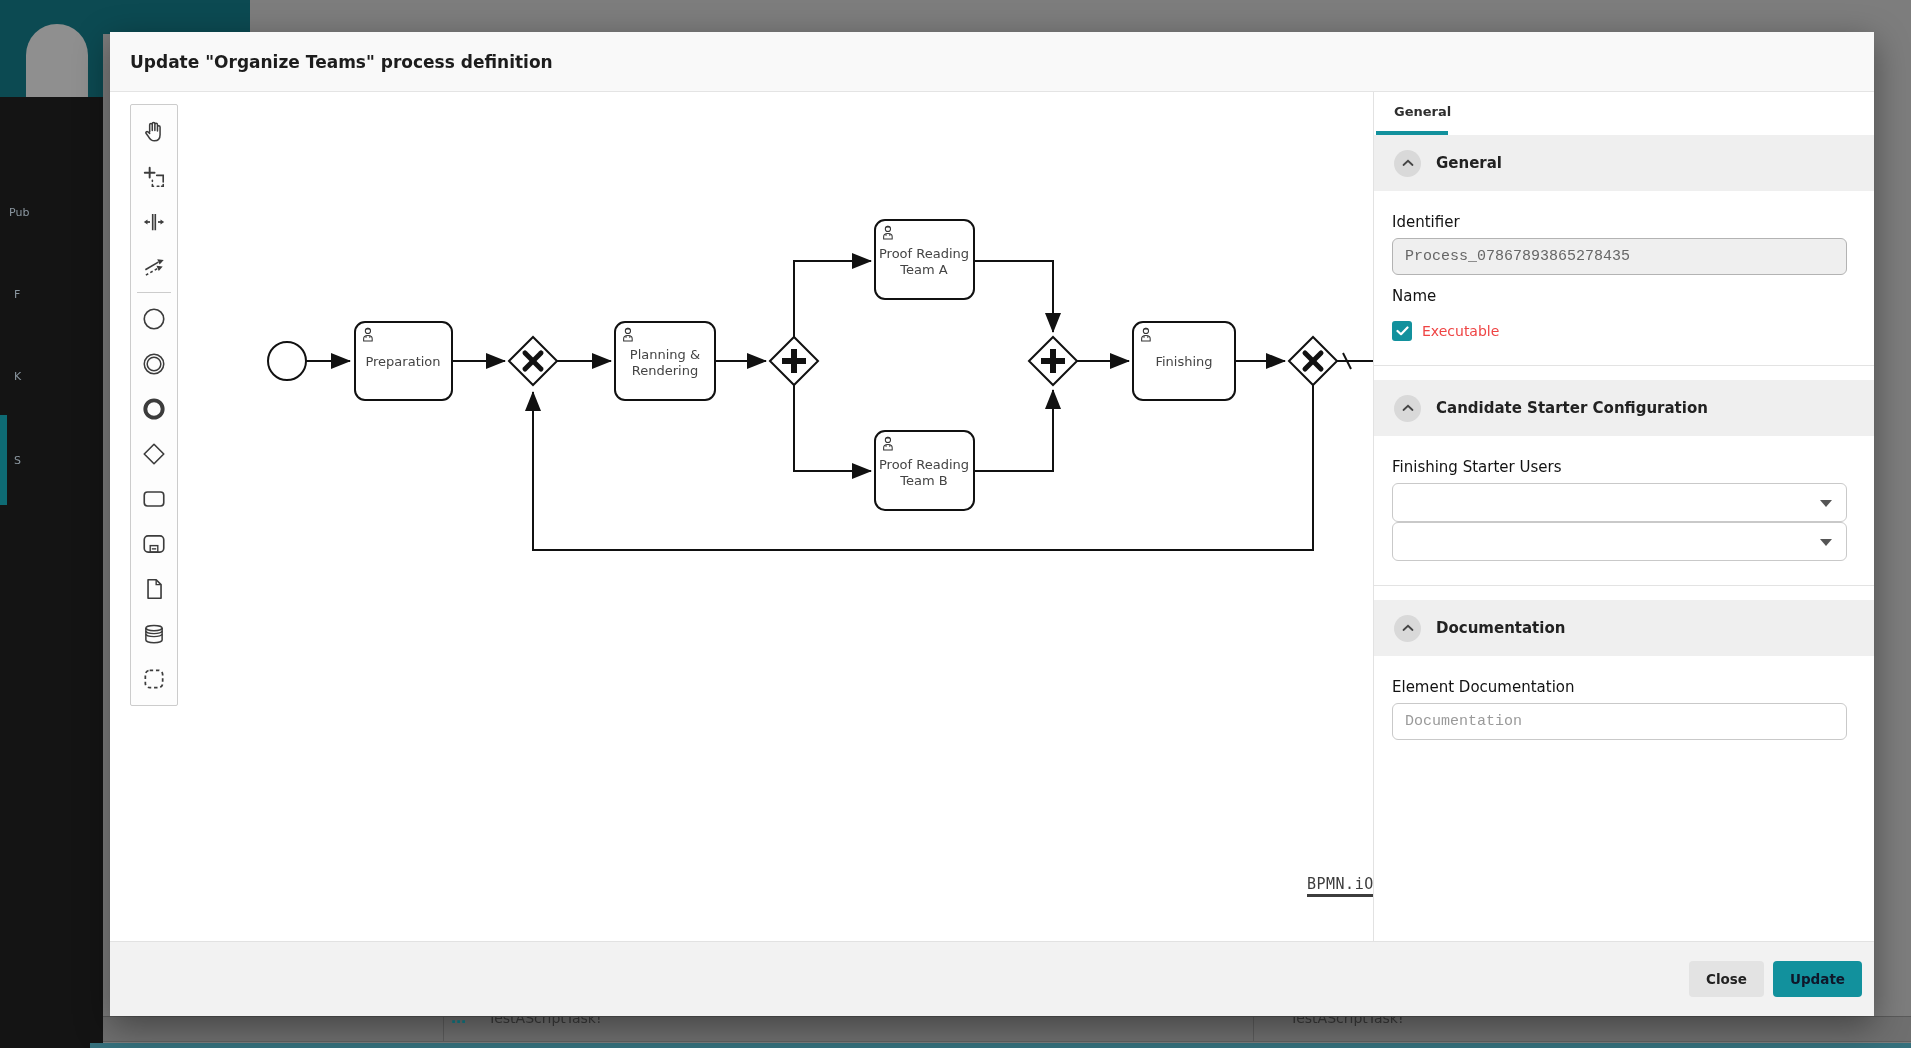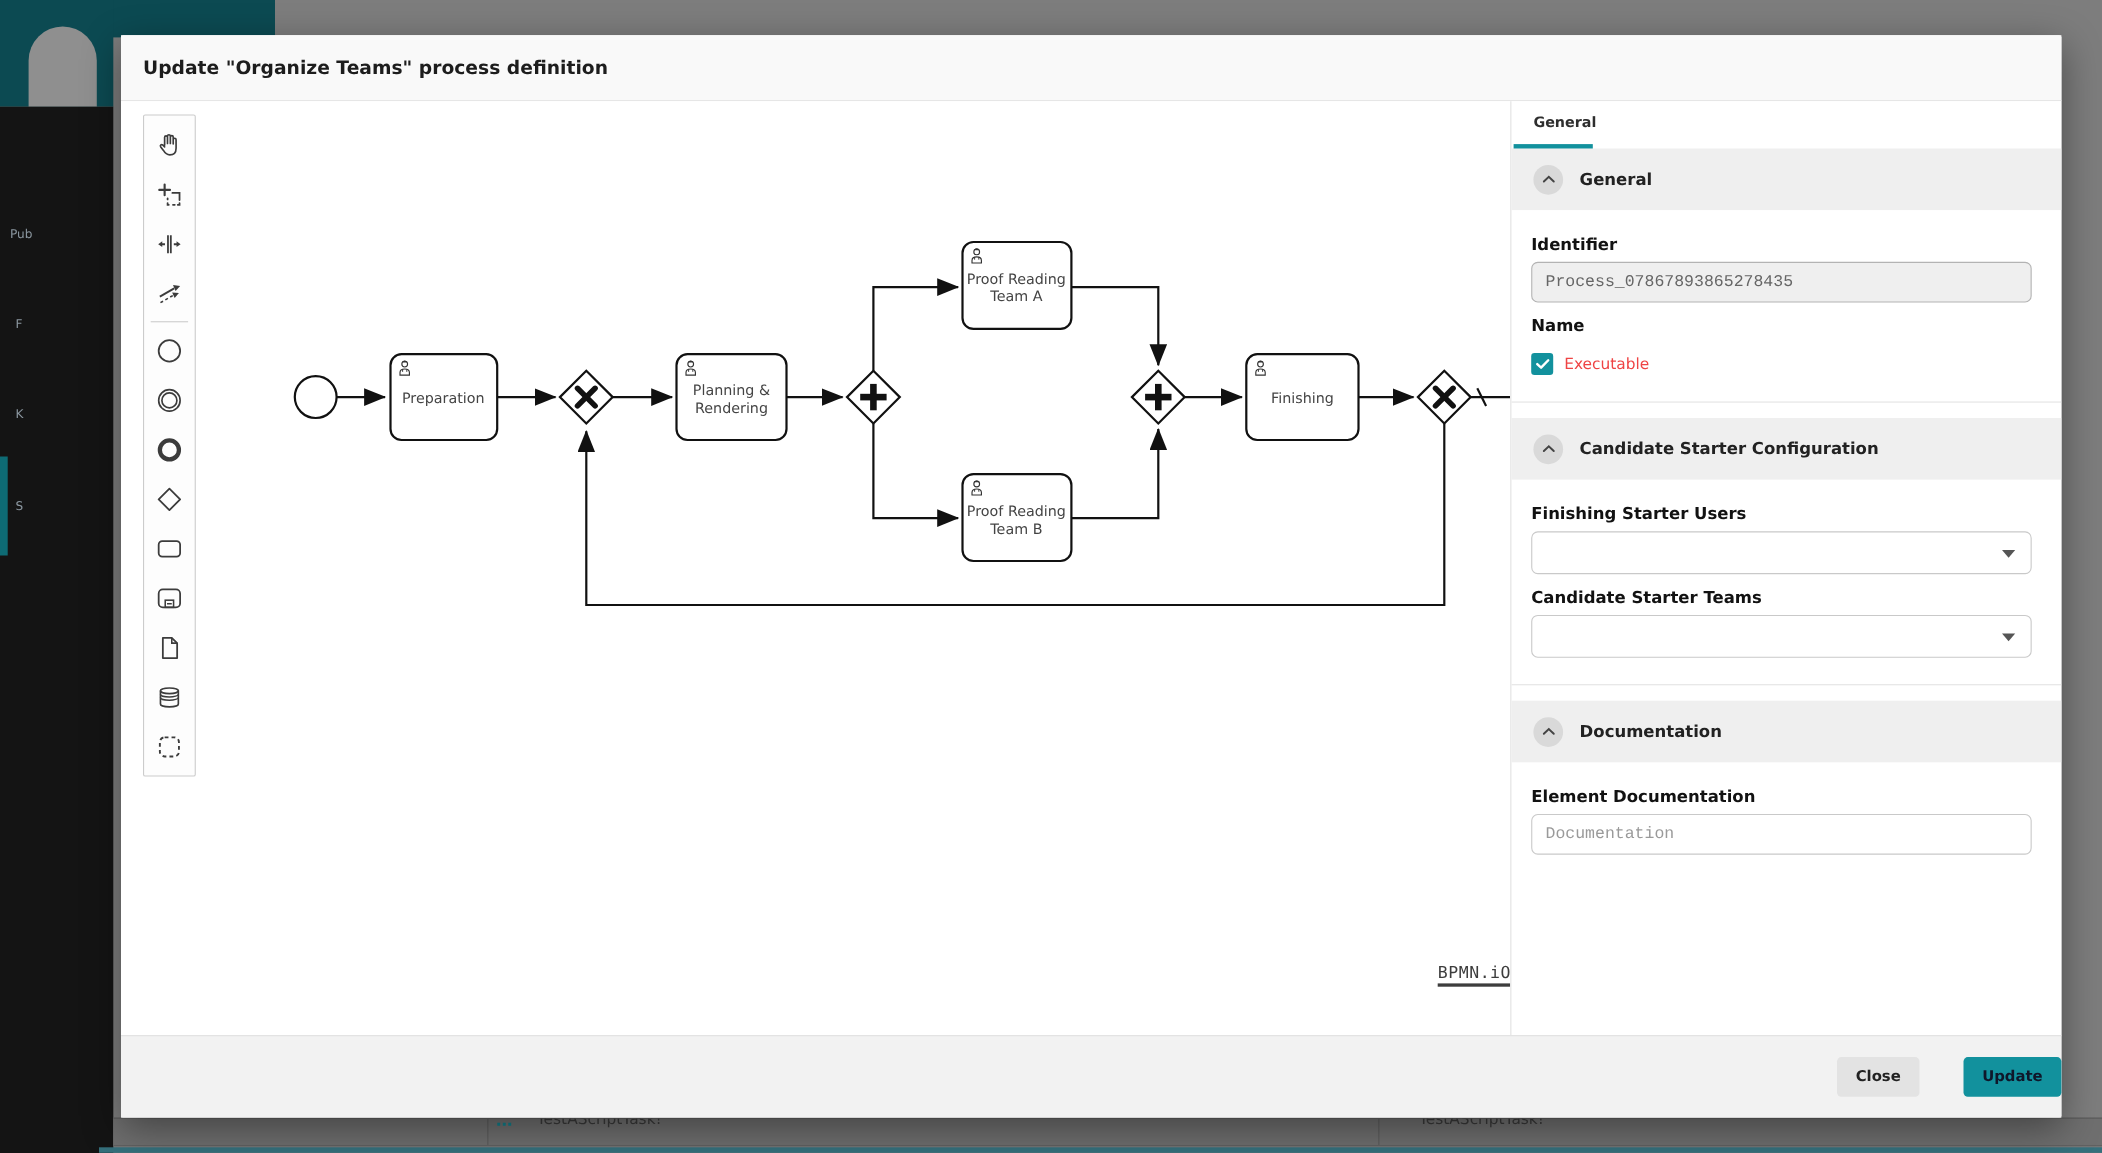--- a/index.html
+++ b/index.html
@@ -41,40 +41,40 @@
   .panel{position:absolute;right:0;top:60px;width:501px;height:849px;background:#fff;
     border-left:1px solid #e2e2e2;overflow:hidden;}
   .tabrow{height:43px;position:relative;}
   .tab{display:inline-block;margin-left:20px;padding-top:12px;font-size:13px;font-weight:700;color:#2e2e2e;cursor:pointer;}
   .tab-underline{position:absolute;left:2px;bottom:0;width:72px;height:4px;background:#12919d;}
   .band{height:56px;background:#efefef;display:flex;align-items:center;gap:15px;padding:0 20px;}
   .collapse-btn{width:27px;height:27px;border-radius:50%;background:#d9d9d9;display:flex;
     align-items:center;justify-content:center;cursor:pointer;flex:0 0 auto;}
   .band-label{font-size:15px;font-weight:700;color:#222;}
   .fields{padding:18px 27px 24px 18px;}
-  .flabel{font-size:15px;font-weight:700;color:#121212;margin:12px 0 7px;}
+  .flabel{font-size:15px;font-weight:400;color:#121212;margin:12px 0 7px;}
   .flabel:first-child{margin-top:4px;}
   .txt{width:100%;height:37px;border:1px solid #c9c9c9;border-radius:6px;padding:0 12px;
     font-size:15px;color:#444;background:#fff;font-family:Liberation Mono, monospace;outline:none;}
   .txt:disabled{background:#efefef;border-color:#b3b3b3;color:#666;}
   .txt::placeholder{color:#9a9a9a;}
   .selectbox{position:relative;height:39px;border:1px solid #c9c9c9;border-radius:6px;background:#fff;cursor:pointer;}
   .selectbox .chev{position:absolute;right:14px;top:16px;width:0;height:0;
     border-left:6px solid transparent;border-right:6px solid transparent;border-top:7px solid #555;}
   .checkrow{display:flex;align-items:center;gap:10px;margin-top:16px;}
   .checkbox{width:20px;height:20px;background:#12919d;border-radius:3px;display:flex;
     align-items:center;justify-content:center;cursor:pointer;}
   .checklabel{font-size:14px;color:#ef4444;}
   .divider{height:1px;background:#e3e3e3;}
   .wgap{height:14px;}
 
   
   .modal-footer{position:absolute;left:0;bottom:0;width:100%;height:75px;background:#f2f2f2;
-    border-top:1px solid #e2e2e2;display:flex;align-items:center;justify-content:flex-end;gap:40px;
-    }
+    border-top:1px solid #e2e2e2;display:flex;align-items:center;justify-content:flex-end;gap:9px;
+    padding-right:12px;}
   .btn{border:none;border-radius:4px;font-family:inherit;font-size:13.5px;font-weight:700;
     padding:10px 17px;cursor:pointer;}
   .btn-close{background:#e3e3e3;color:#222;}
   .btn-update{background:#12919d;color:#0f172a;}
 </style>
 </head>
 <body>
 
 <div class="bg-teal-bar"></div>
 <div class="bg-teal-block">
@@ -323,21 +323,20 @@
         </svg>
       </div>
       <span class="band-label">Candidate Starter Configuration</span>
     </div>
 
     <div class="fields">
       <div class="flabel">Finishing Starter Users</div>
       <div class="selectbox">
         <div class="chev"></div>
       </div>
-      <div class="flabel">Candidate Starter Teams</div>
       <div class="selectbox">
         <div class="chev"></div>
       </div>
     </div>
 
     <div class="divider"></div>
     <div class="wgap"></div>
 
     <div class="band">
       <div class="collapse-btn">

